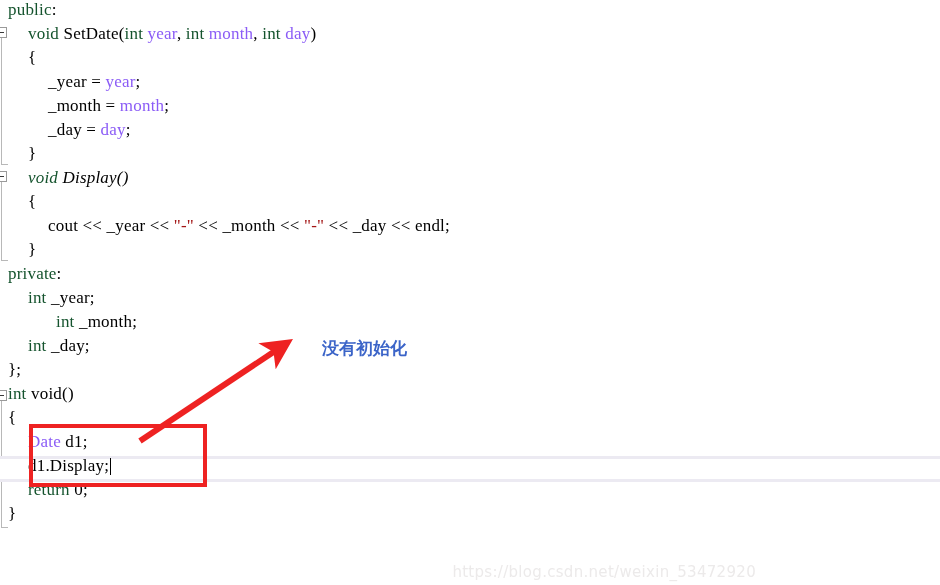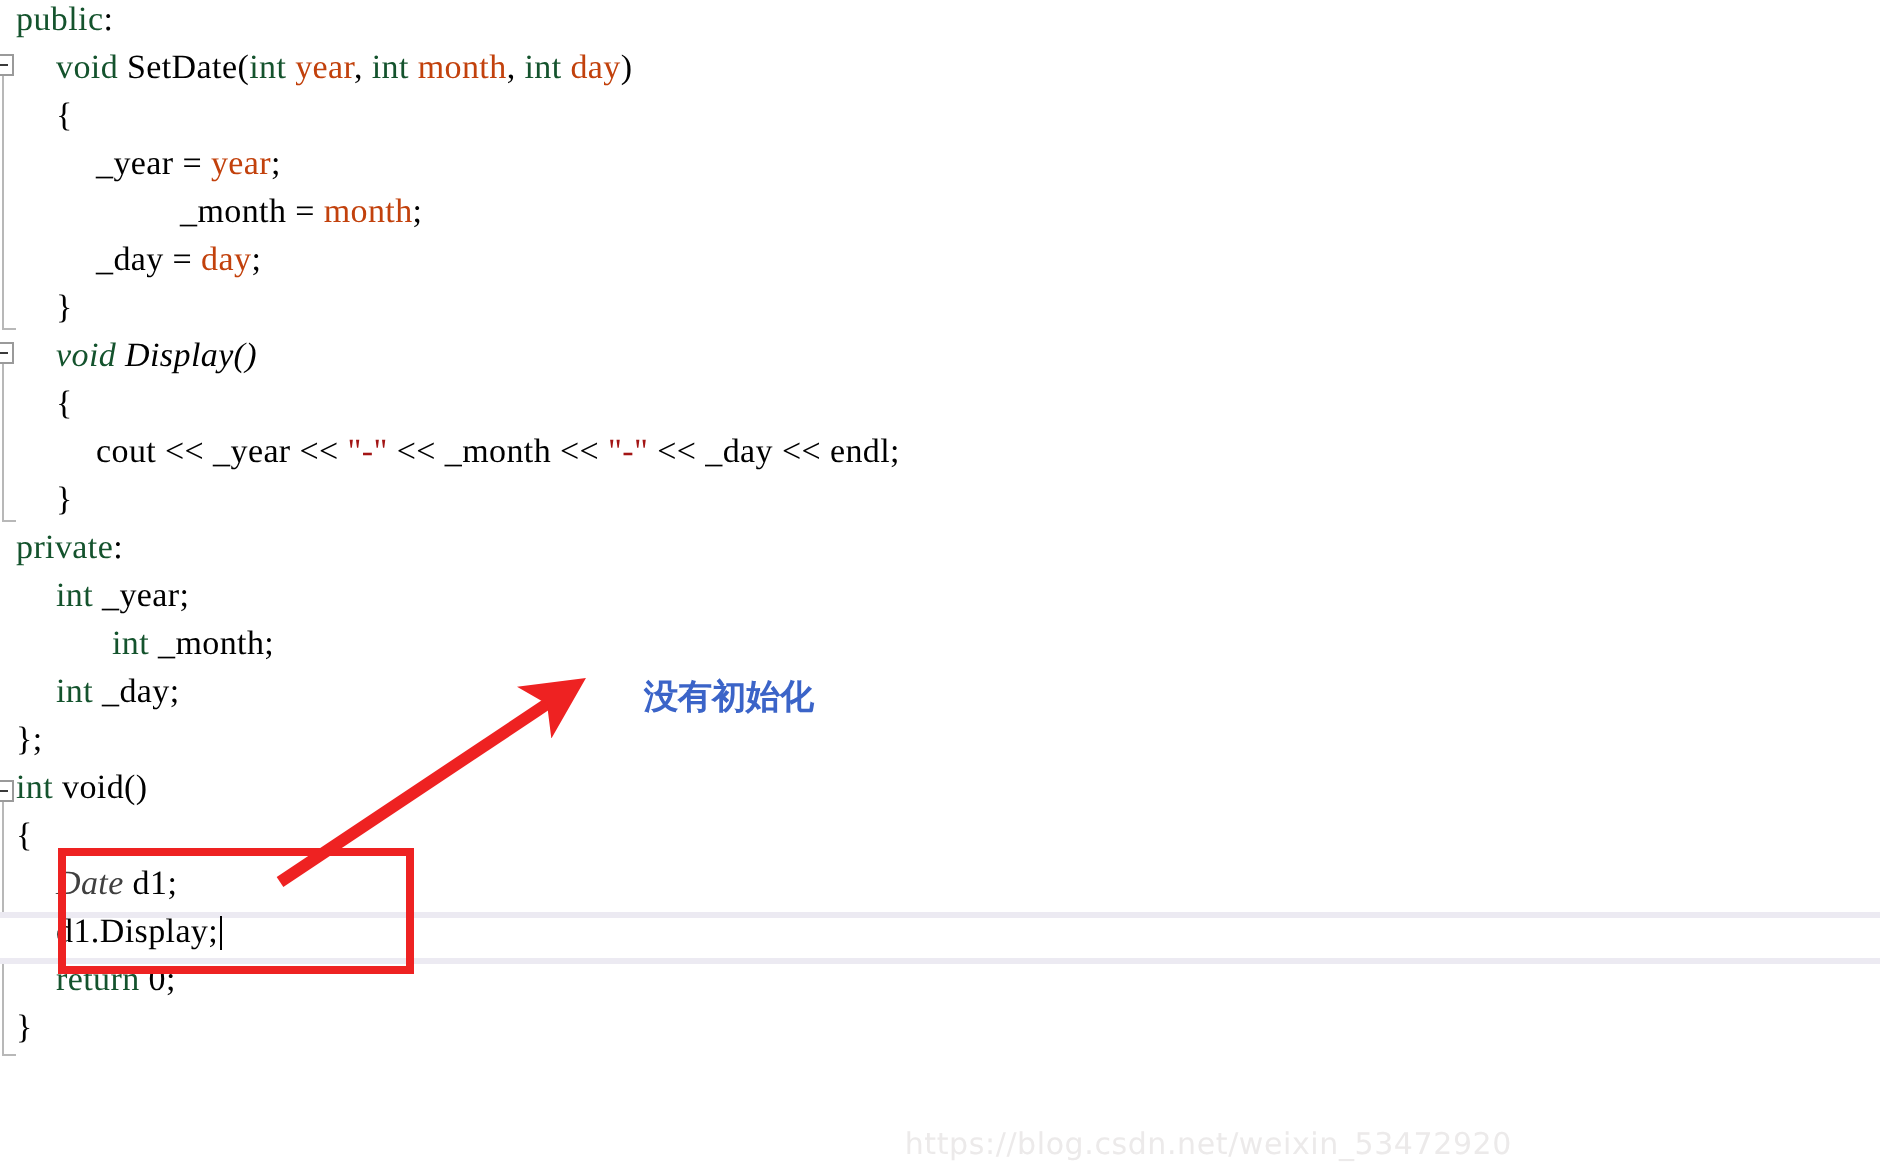--- a/index.html
+++ b/index.html
@@ -76,22 +76,22 @@
     left: 0;
     height: 24px;
     line-height: 24px;
     white-space: pre;
     font-family: "Liberation Serif", "DejaVu Serif", serif;
     font-size: 17px;
     color: #000000;
     letter-spacing: 0.2px;
   }
   .kw   { color: #14532d; }
-  .typ  { color: #404040; font-style: italic; }
-  .par  { color: #c2410c; }
+  .typ  { color: #8b5cf6; }
+  .par  { color: #8b5cf6; }
   .str  { color: #a31515; }
   .pun  { color: #000000; }
 
   
   .current-line {
     position: absolute;
     left: 0;
     width: 940px;
     height: 26px;
     background: #ffffff;
@@ -166,21 +166,21 @@
     <div class="fold-end" style="top:527px;"></div>
   </div>
 
   <div class="current-line" style="top:456px;"></div>
 
   <div class="code" id="code-lines">
       <div class="line" style="top: -2px; left: 8px;"><span class="kw">public</span><span class="pun">:</span></div>
       <div class="line" style="top: 22px; left: 28px;"><span class="kw">void</span><span class="pun"> SetDate</span><span class="pun">(</span><span class="kw">int</span><span class="pun"> </span><span class="par">year</span><span class="pun">, </span><span class="kw">int</span><span class="pun"> </span><span class="par">month</span><span class="pun">, </span><span class="kw">int</span><span class="pun"> </span><span class="par">day</span><span class="pun">)</span></div>
       <div class="line" style="top: 46px; left: 28px;"><span class="pun">{</span></div>
       <div class="line" style="top: 70px; left: 48px;"><span class="pun">_year = </span><span class="par">year</span><span class="pun">;</span></div>
-      <div class="line" style="top: 94px; left: 48px; margin-left: 42px;"><span class="pun">_month = </span><span class="par">month</span><span class="pun">;</span></div>
+      <div class="line" style="top: 94px; left: 48px;"><span class="pun">_month = </span><span class="par">month</span><span class="pun">;</span></div>
       <div class="line" style="top: 118px; left: 48px;"><span class="pun">_day = </span><span class="par">day</span><span class="pun">;</span></div>
       <div class="line" style="top: 142px; left: 28px;"><span class="pun">}</span></div>
       <div class="line" style="top: 166px; left: 28px; font-style: italic;"><span class="kw">void</span><span class="pun"> Display()</span></div>
       <div class="line" style="top: 190px; left: 28px;"><span class="pun">{</span></div>
       <div class="line" style="top: 214px; left: 48px;"><span class="pun">cout &lt;&lt; _year &lt;&lt; </span><span class="str">"-"</span><span class="pun"> &lt;&lt; _month &lt;&lt; </span><span class="str">"-"</span><span class="pun"> &lt;&lt; _day &lt;&lt; endl;</span></div>
       <div class="line" style="top: 238px; left: 28px;"><span class="pun">}</span></div>
       <div class="line" style="top: 262px; left: 8px;"><span class="kw">private</span><span class="pun">:</span></div>
       <div class="line" style="top: 286px; left: 28px;"><span class="kw">int</span><span class="pun"> _year;</span></div>
       <div class="line" style="top: 310px; left: 28px; margin-left: 28px;"><span class="kw">int</span><span class="pun"> _month;</span></div>
       <div class="line" style="top: 334px; left: 28px;"><span class="kw">int</span><span class="pun"> _day;</span></div>

